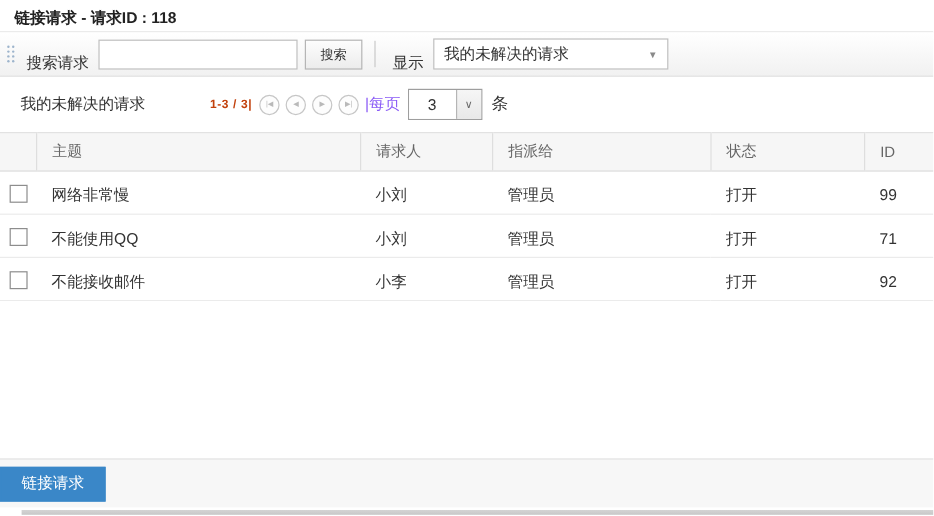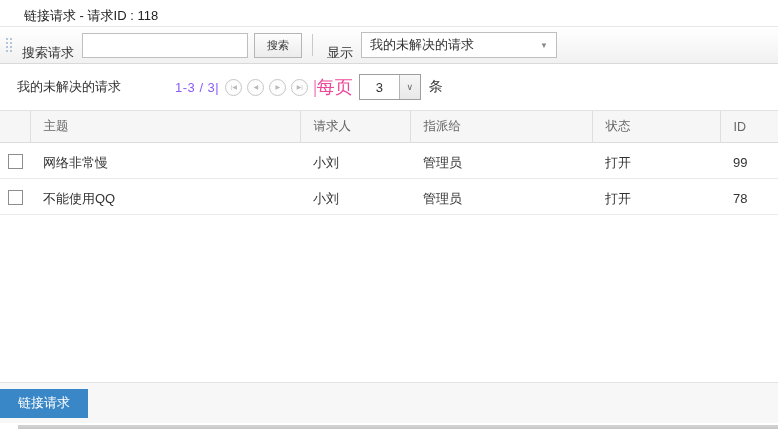--- a/index.html
+++ b/index.html
@@ -2,21 +2,21 @@
 <html><head>
 <meta charset="utf-8">
 <style>
   * { margin: 0; padding: 0; box-sizing: border-box; }
   html, body { width: 778px; height: 430px; background: #fff; }
   body { font-family: "Liberation Sans", "DejaVu Sans", sans-serif; color: #333; }
   .dialog { width: 778px; height: 430px; display: flex; flex-direction: column; background: #fff; overflow: hidden; }
 
   
   .titlebar { height: 27px; padding: 6px 12px 4px 12px; border-bottom: 1px solid #e7e7e7; background: #fff; }
-  .titlebar .title { font-size: 13px; font-weight: normal; color: #222; margin-left: 12px; }
+  .titlebar .title { font-size: 13px; font-weight: bold; color: #222; }
 
   
   .toolbar { height: 37px; display: flex; align-items: center; padding: 0 8px 0 4px;
              background: linear-gradient(#ffffff, #f1f1f1); border-bottom: 1px solid #d9d9d9; }
   .grip { display: flex; gap: 2px; margin: 0 6px 0 2px; }
   .grip .gcol { display: flex; flex-direction: column; gap: 2px; }
   .grip i { width: 2px; height: 2px; border-radius: 50%; background: #9db4cc; display: block; }
   .tb-label { font-size: 13px; color: #333; margin: 16px 8px 0 4px; white-space: nowrap; }
   .search-input { width: 166px; height: 25px; border: 1px solid #bfbfbf; background: #fff; font-size: 13px;
                   padding: 0 6px; outline: none; font-family: inherit; }
@@ -24,26 +24,26 @@
                 background: linear-gradient(#fdfdfd, #ececec); border: 1px solid #b5b5b5; cursor: pointer; font-family: inherit; }
   .v-divider { width: 1px; height: 22px; background: #c9c9c9; margin: 0 10px; }
   .filter-select { width: 196px; height: 26px; border: 1px solid #bfbfbf; background: #fff; display: flex;
                    align-items: center; justify-content: space-between; padding: 0 8px; cursor: pointer; }
   .filter-select .val { font-size: 13px; color: #333; white-space: nowrap; overflow: hidden; }
   .filter-select .caret { font-size: 8px; color: #8a8a8a; }
 
   
   .pagebar { height: 46px; display: flex; align-items: center; padding: 0 17px; background: #fff; }
   .view-label { font-size: 13px; color: #333; }
-  .range { font-size: 13px; color: #8b5cf6; margin-left: 54px; letter-spacing: 0.5px; }
+  .range { font-size: 10px; color: #c2410c; margin-left: 54px; letter-spacing: 0.5px; font-weight: bold; }
   .pager { display: flex; align-items: center; gap: 5px; margin-left: 6px; }
   .pg-btn { width: 17px; height: 17px; border-radius: 50%; border: 1px solid #c6c6c6; color: #b9b9b9;
             background: #fdfdfd; font-size: 6px; display: flex; align-items: center; justify-content: center;
             cursor: default; line-height: 1; white-space: nowrap; }
-  .perpage-label { font-size: 18px; color: #ec4899; margin-left: 5px; font-family: Liberation Serif, serif; }
+  .perpage-label { font-size: 13px; color: #8b5cf6; margin-left: 5px; }
   .size-select { display: flex; margin-left: 6px; border: 1px solid #9e9e9e; height: 26px; width: 62px; cursor: pointer; }
   .size-select .sval { flex: 1; background: #fff; font-size: 13px; display: flex; align-items: center; justify-content: center; }
   .size-select .schev { width: 21px; background: linear-gradient(#f6f6f6, #e8e8e8); border-left: 1px solid #b5b5b5;
                         display: flex; align-items: center; justify-content: center; color: #666; font-size: 9px; }
   .unit-label { font-size: 14px; color: #333; margin-left: 8px; }
 
   
   table { border-collapse: collapse; table-layout: fixed; width: 778px; }
   thead tr { background: #f6f6f6; }
   thead th { height: 32px; font-size: 12.5px; font-weight: normal; color: #666; text-align: left;
@@ -147,21 +147,29 @@
         <td>管理员</td>
         <td>打开</td>
         <td>99</td>
       </tr>
       <tr>
         <td class="cb-cell"><span class="checkbox"></span></td>
         <td>不能使用QQ</td>
         <td>小刘</td>
         <td>管理员</td>
         <td>打开</td>
-        <td>78</td>
+        <td>71</td>
+      </tr>
+      <tr>
+        <td class="cb-cell"><span class="checkbox"></span></td>
+        <td>不能接收邮件</td>
+        <td>小李</td>
+        <td>管理员</td>
+        <td>打开</td>
+        <td>92</td>
       </tr>
     </tbody>
   </table>
 
   <div class="spacer"></div>
 
   <div class="footer">
     <button class="btn btn-primary">链接请求</button>
   </div>
 

